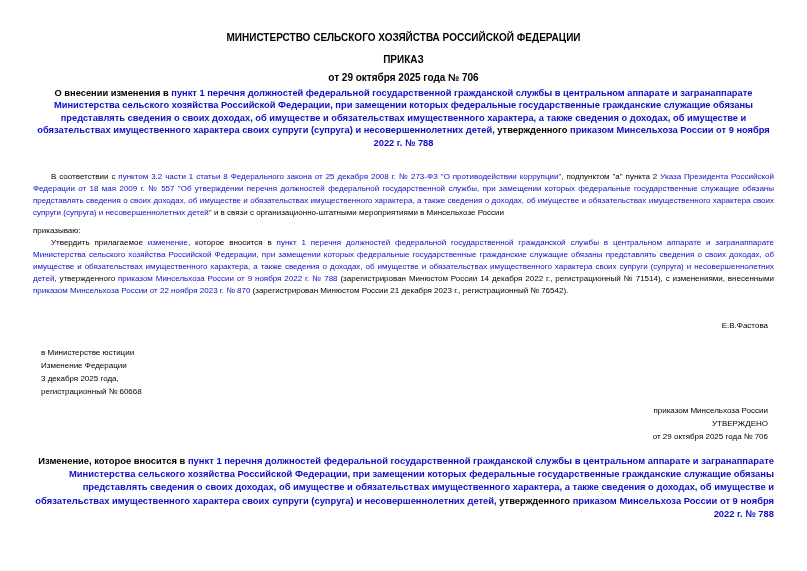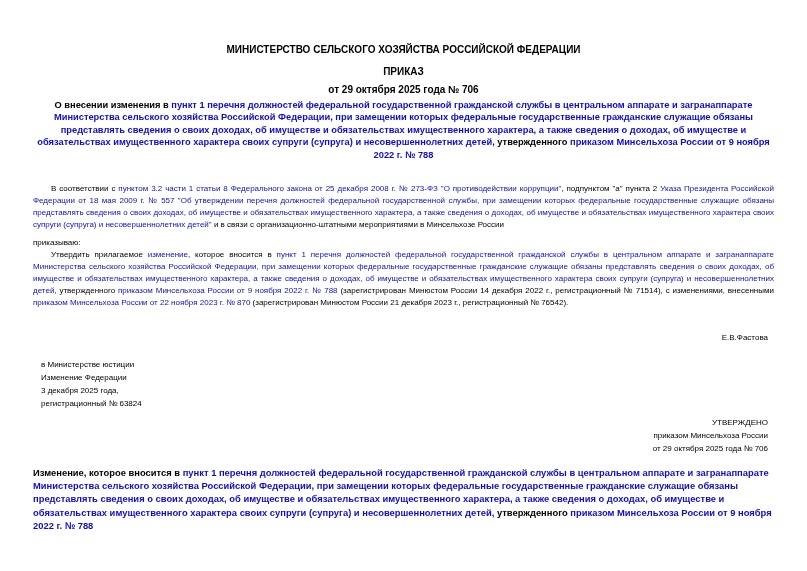--- a/index.html
+++ b/index.html
@@ -9,21 +9,21 @@
   }
   * { margin: 0; padding: 0; box-sizing: border-box; }
   html, body {
     width: 807px;
     height: 571px;
     background: var(--paper);
     color: var(--ink);
     font-family: "Liberation Sans", sans-serif;
     overflow: hidden;
   }
-  .page { padding: 12px 33px; }
+  .page { padding: 0 33px; }
 
   .doc-header { text-align: center; font-weight: bold; font-size: 10px; line-height: 10px; }
   .ministry   { padding-top: 33px; }
   .doc-type   { margin-top: 12px; }
   .doc-date   { margin-top: 8px; }
 
   .title {
     margin-top: 4px;
     text-align: center;
     font-weight: bold;
@@ -58,21 +58,21 @@
   .approval {
     margin-top: 6px;
     text-align: right;
     font-size: 8px;
     line-height: 13px;
     padding-right: 6px;
   }
 
   .annex-title {
     margin-top: 11px;
-    text-align: left;
+    text-align: right;
     font-weight: bold;
     font-size: 9.4px;
     line-height: 13.2px;
   }
 
   .lnk { color: var(--link); cursor: pointer; }
 </style>
 </head>
 <body>
 
@@ -93,24 +93,24 @@
   <p class="body-p order"><span>Утвердить прилагаемое </span><span class="lnk">изменение</span><span>, которое вносится в </span><span class="lnk">пункт 1 перечня должностей федеральной государственной гражданской службы в центральном аппарате и загранаппарате Министерства сельского хозяйства Российской Федерации, при замещении которых федеральные государственные гражданские служащие обязаны представлять сведения о своих доходах, об имуществе и обязательствах имущественного характера, а также сведения о доходах, об имуществе и обязательствах имущественного характера своих супруги (супруга) и несовершеннолетних детей</span><span>, утвержденного </span><span class="lnk">приказом Минсельхоза России от 9 ноября 2022 г. № 788</span><span> (зарегистрирован Минюстом России 14 декабря 2022 г., регистрационный № 71514), с изменениями, внесенными </span><span class="lnk">приказом Минсельхоза России от 22 ноября 2023 г. № 870</span><span> (зарегистрирован Минюстом России 21 декабря 2023 г., регистрационный № 76542).</span></p>
 
   <div class="signature">
     <div>Е.В.Фастова</div>
   </div>
 
   <div class="registration">
     <div>в Министерстве юстиции</div>
     <div>Изменение Федерации</div>
     <div>3 декабря 2025 года,</div>
-    <div>регистрационный № 63824</div>
+    <div>регистрационный № 60668</div>
   </div>
 
   <div class="approval">
+    <div>приказом Минсельхоза России</div>
     <div>УТВЕРЖДЕНО</div>
-    <div>приказом Минсельхоза России</div>
     <div>от 29 октября 2025 года № 706</div>
   </div>
 
   <p class="annex-title"><span>Изменение, которое вносится в </span><span class="lnk">пункт 1 перечня должностей федеральной государственной гражданской службы в центральном аппарате и загранаппарате Министерства сельского хозяйства Российской Федерации, при замещении которых федеральные государственные гражданские служащие обязаны представлять сведения о своих доходах, об имуществе и обязательствах имущественного характера, а также сведения о доходах, об имуществе и обязательствах имущественного характера своих супруги (супруга) и несовершеннолетних детей,</span><span> утвержденного </span><span class="lnk">приказом Минсельхоза России от 9 ноября 2022 г. № 788</span></p>
 
 </div>
 
 </body></html>

